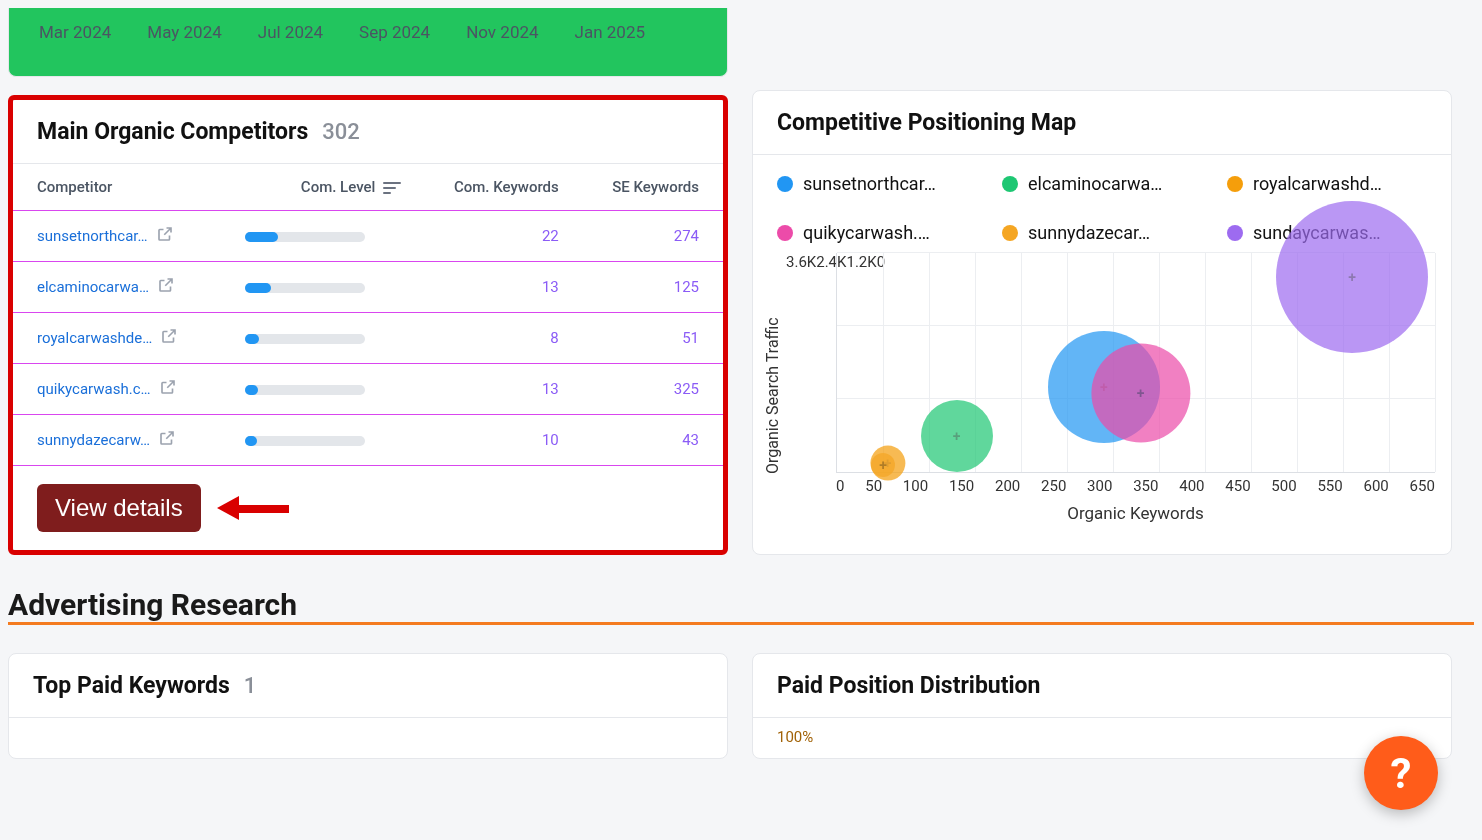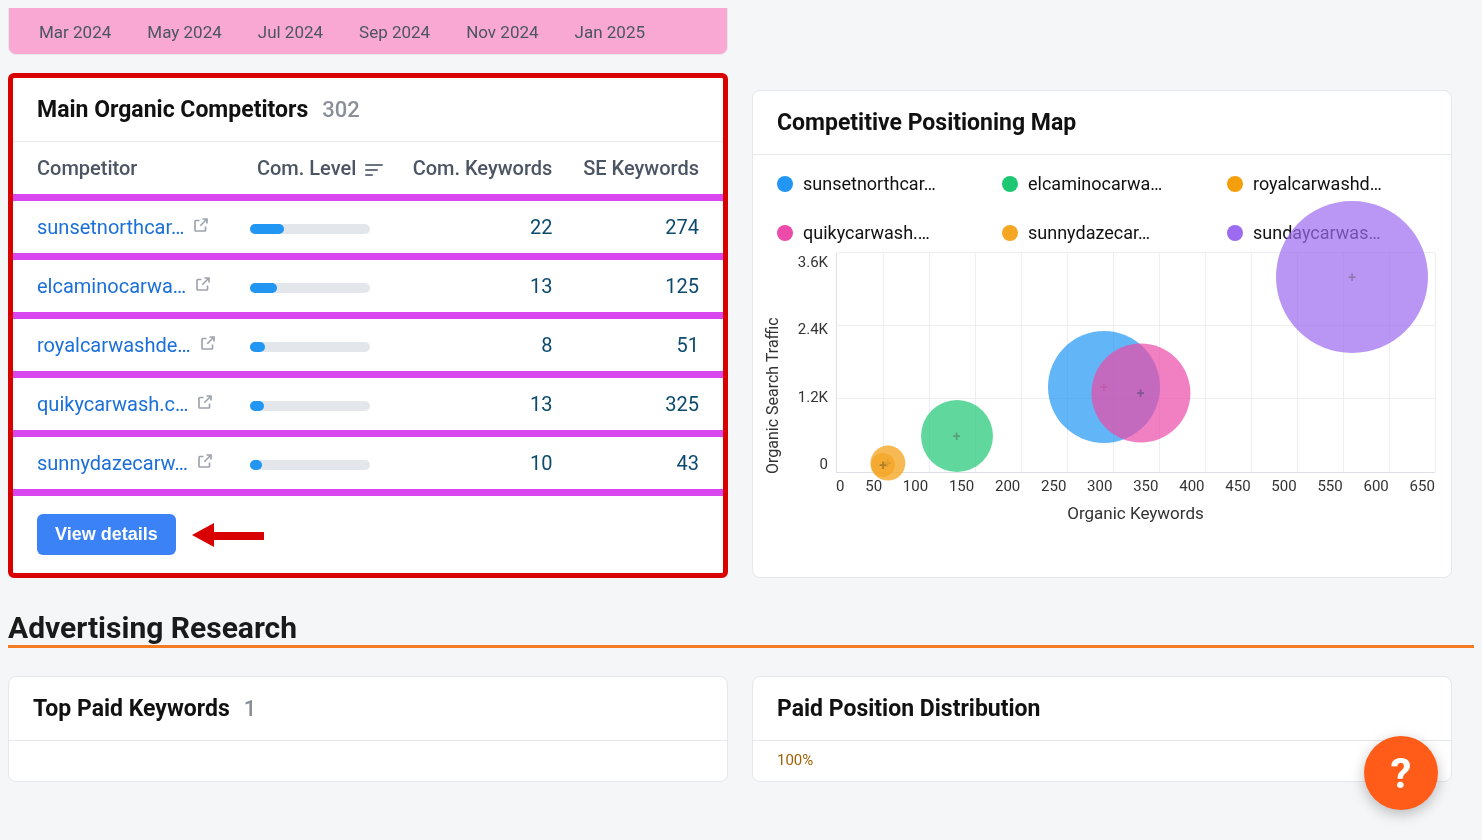--- a/index.html
+++ b/index.html
@@ -26,44 +26,44 @@
   .card-hdr {
     padding: 18px 24px;
     border-bottom: 1px solid #e5e7eb;
     display: flex;
     align-items: baseline;
     gap: 14px;
   }
   .card-title { font-size: 23px; font-weight: 700; color: #111; }
   .card-count { font-size: 22px; font-weight: 500; color: #8a8f98; }
   .timeline-card {
-    background: #f9a8d4;
+    background: #22c55e;
     border: 1px solid #e5e7eb;
     border-radius: 0 0 8px 8px;
     border-top: none;
-    padding: 14px 30px 12px;
+    padding: 14px 30px 34px;
     display: flex;
     gap: 36px;
     width: 720px;
     margin-bottom: 18px;
   }
   .timeline-item { font-size: 17px; color: #4b5563; }
   .highlight-box {
     border: 5px solid #d90000;
     border-radius: 6px;
     padding: 0;
     position: relative;
   }
   .highlight-box .card { border: none; border-radius: 4px; }
   .comp-table { width: 100%; border-collapse: collapse; }
   .comp-table th, .comp-table td {
     padding: 14px 12px;
     text-align: right;
-    font-size: 20px;
-    border-bottom: 7px solid #d946ef;
+    font-size: 15px;
+    border-bottom: 1px solid #d946ef;
   }
   .comp-table th {
     color: #4b5563;
     font-weight: 500;
   }
   .comp-table th:first-child, .comp-table td:first-child { text-align: left; padding-left: 24px; }
   .comp-table th:last-child, .comp-table td:last-child { padding-right: 24px; }
   .sort-ic { display: inline-block; width: 16px; margin-left: 4px; }
   .sort-ic svg { vertical-align: middle; }
   .comp-name {
@@ -82,27 +82,27 @@
     background: #e3e6ea;
     border-radius: 5px;
     position: relative;
     vertical-align: middle;
   }
   .level-fill {
     position: absolute; left: 0; top: 0; bottom: 0;
     background: #2196f3;
     border-radius: 5px;
   }
-  .num-link { color: #0c4a6e; margin-left: 10px; }
+  .num-link { color: #8b5cf6; margin-left: 10px; }
   .footer-row { padding: 18px 24px; display: flex; align-items: center; gap: 16px; }
   .btn-primary {
-    background: #3b82f6;
+    background: #7f1d1d;
     color: #fff;
-    font-weight: 700;
-    font-size: 18px;
+    font-weight: 400;
+    font-size: 24px;
     padding: 10px 18px;
     border: none;
     border-radius: 6px;
     cursor: pointer;
   }
   .arrow { position: relative; width: 72px; height: 20px; }
   .arrow-line { position: absolute; right: 0; top: 7px; width: 56px; height: 8px; background: #d90000; }
   .arrow-head {
     position: absolute; left: 0; top: -2px;
     width: 0; height: 0;
@@ -114,21 +114,21 @@
   .legend { display: flex; flex-wrap: wrap; gap: 28px 30px; padding: 18px 24px 10px; }
   .leg-item { display: flex; align-items: center; gap: 10px; font-size: 18px; color: #111; width: 195px; }
   .leg-item .txt { white-space: nowrap; overflow: hidden; text-overflow: ellipsis; }
   .leg-dot { width: 16px; height: 16px; border-radius: 50%; flex-shrink: 0; }
   .chart-wrap { display: flex; padding: 0 16px 12px 6px; position: relative; }
   .y-axis-title {
     writing-mode: vertical-rl; transform: rotate(180deg);
     font-size: 16px; color: #333; text-align: center;
     padding: 0 4px;
   }
-  .y-ticks { display: flex; flex-direction: column; justify-content: space-between; height: 220px; padding-right: 8px; font-size: 15px; color: #333; text-align: right; width: 50px; }
+  .y-ticks { display: flex; flex-direction: row; justify-content: space-between; height: 220px; padding-right: 8px; font-size: 15px; color: #333; text-align: right; width: 50px; }
   .plot { flex: 1; }
   .plot-area {
     position: relative;
     height: 220px;
     border-left: 1px solid #dcdfe4;
     border-bottom: 1px solid #dcdfe4;
     overflow: visible;
   }
   .gridline-h, .gridline-v { position: absolute; background: #eceef1; }
   .gridline-h { left: 0; right: 0; height: 1px; }

